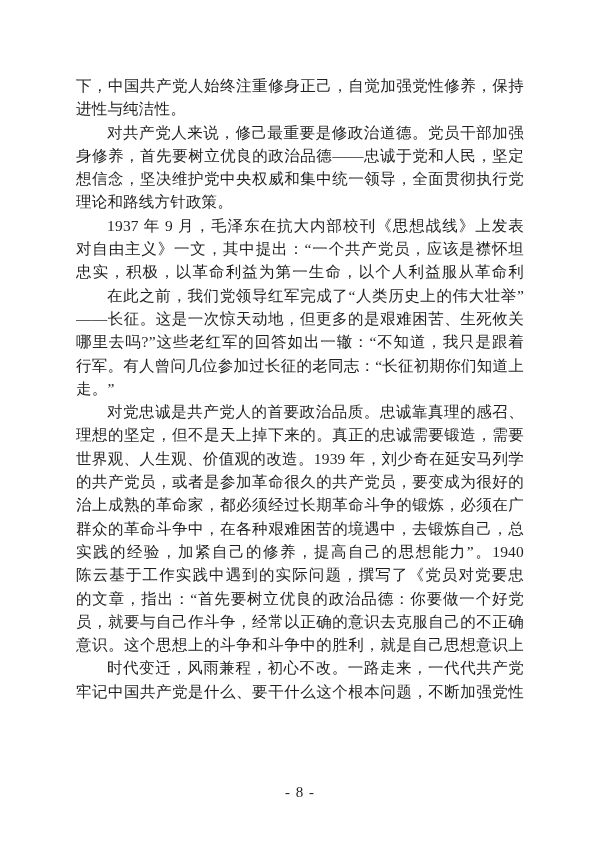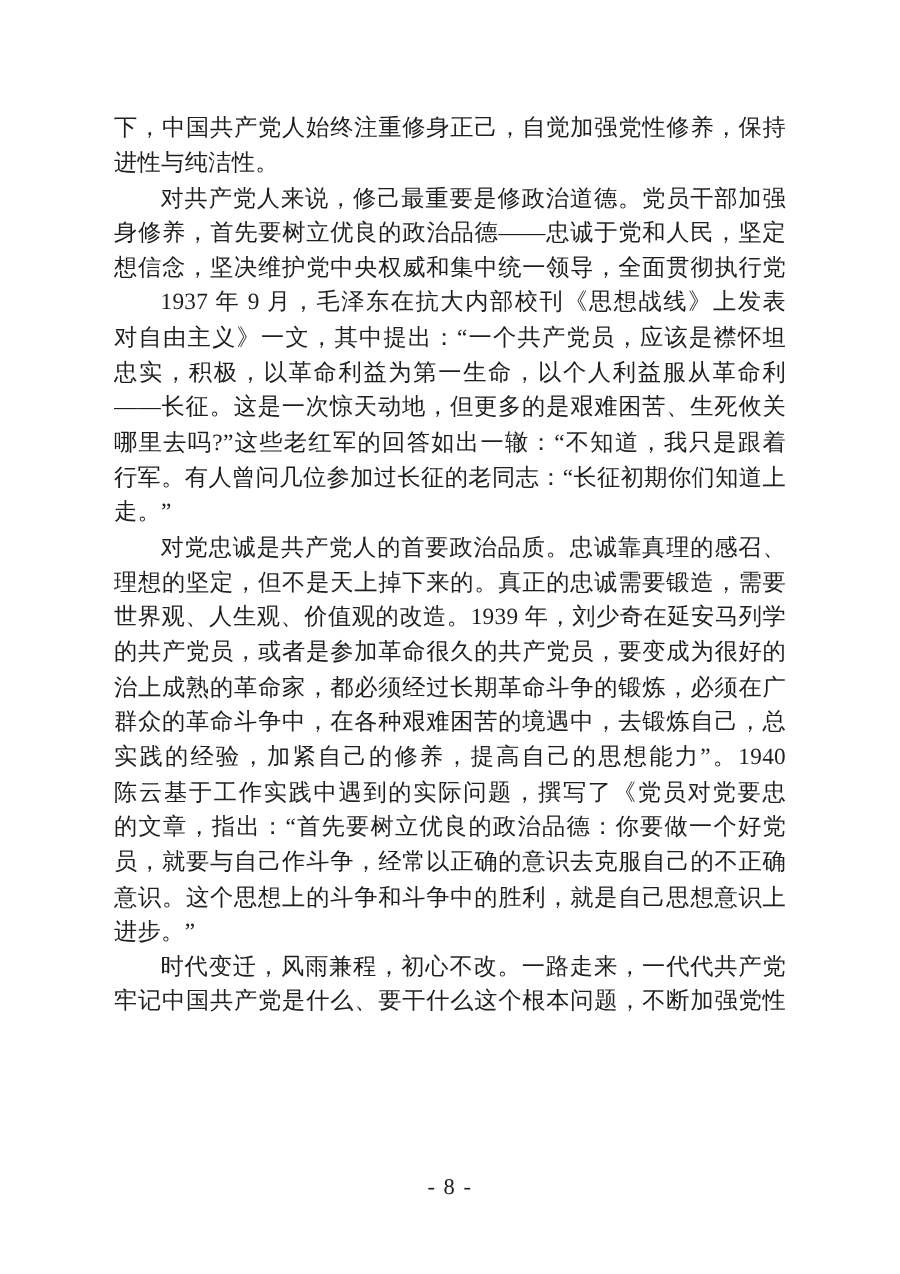--- a/index.html
+++ b/index.html
@@ -53,36 +53,37 @@
 </head>
 <body>
 
 <div class="page">
   <div class="body-text">
       <div class="line just">下，中国共产党人始终注重修身正己，自觉加强党性修养，保持先</div>
       <div class="line">进性与纯洁性。</div>
       <div class="line indent just">对共产党人来说，修己最重要是修政治道德。党员干部加强自</div>
       <div class="line just">身修养，首先要树立优良的政治品德——忠诚于党和人民，坚定理</div>
       <div class="line just">想信念，坚决维护党中央权威和集中统一领导，全面贯彻执行党的</div>
+      <div class="line">理论和路线方针政策。</div>
       <div class="line indent just">1937 年 9 月，毛泽东在抗大内部校刊《思想战线》上发表《反</div>
       <div class="line just">对自由主义》一文，其中提出：“一个共产党员，应该是襟怀坦白，</div>
       <div class="line just">忠实，积极，以革命利益为第一生命，以个人利益服从革命利益。”</div>
+      <div class="line indent just">在此之前，我们党领导红军完成了“人类历史上的伟大壮举”</div>
       <div class="line just">——长征。这是一次惊天动地，但更多的是艰难困苦、生死攸关的</div>
       <div class="line just">哪里去吗?”这些老红军的回答如出一辙：“不知道，我只是跟着</div>
       <div class="line just">行军。有人曾问几位参加过长征的老同志：“长征初期你们知道上</div>
       <div class="line">走。”</div>
       <div class="line indent just">对党忠诚是共产党人的首要政治品质。忠诚靠真理的感召、靠</div>
       <div class="line just">理想的坚定，但不是天上掉下来的。真正的忠诚需要锻造，需要对</div>
       <div class="line just">世界观、人生观、价值观的改造。1939 年，刘少奇在延安马列学院</div>
       <div class="line just">的共产党员，或者是参加革命很久的共产党员，要变成为很好的政</div>
       <div class="line just">治上成熟的革命家，都必须经过长期革命斗争的锻炼，必须在广大</div>
       <div class="line just">群众的革命斗争中，在各种艰难困苦的境遇中，去锻炼自己，总结</div>
       <div class="line just">实践的经验，加紧自己的修养，提高自己的思想能力”。1940 年，</div>
       <div class="line just">陈云基于工作实践中遇到的实际问题，撰写了《党员对党要忠实》</div>
       <div class="line just">的文章，指出：“首先要树立优良的政治品德：你要做一个好党</div>
       <div class="line just">员，就要与自己作斗争，经常以正确的意识去克服自己的不正确的</div>
       <div class="line just">意识。这个思想上的斗争和斗争中的胜利，就是自己思想意识上的</div>
-      <div class="line">进步。”</div>
       <div class="line indent just">时代变迁，风雨兼程，初心不改。一路走来，一代代共产党人</div>
       <div class="line just">牢记中国共产党是什么、要干什么这个根本问题，不断加强党性修</div>
     </div>
   <div class="footer">- 8 -</div>
 </div>
 
 </body></html>

